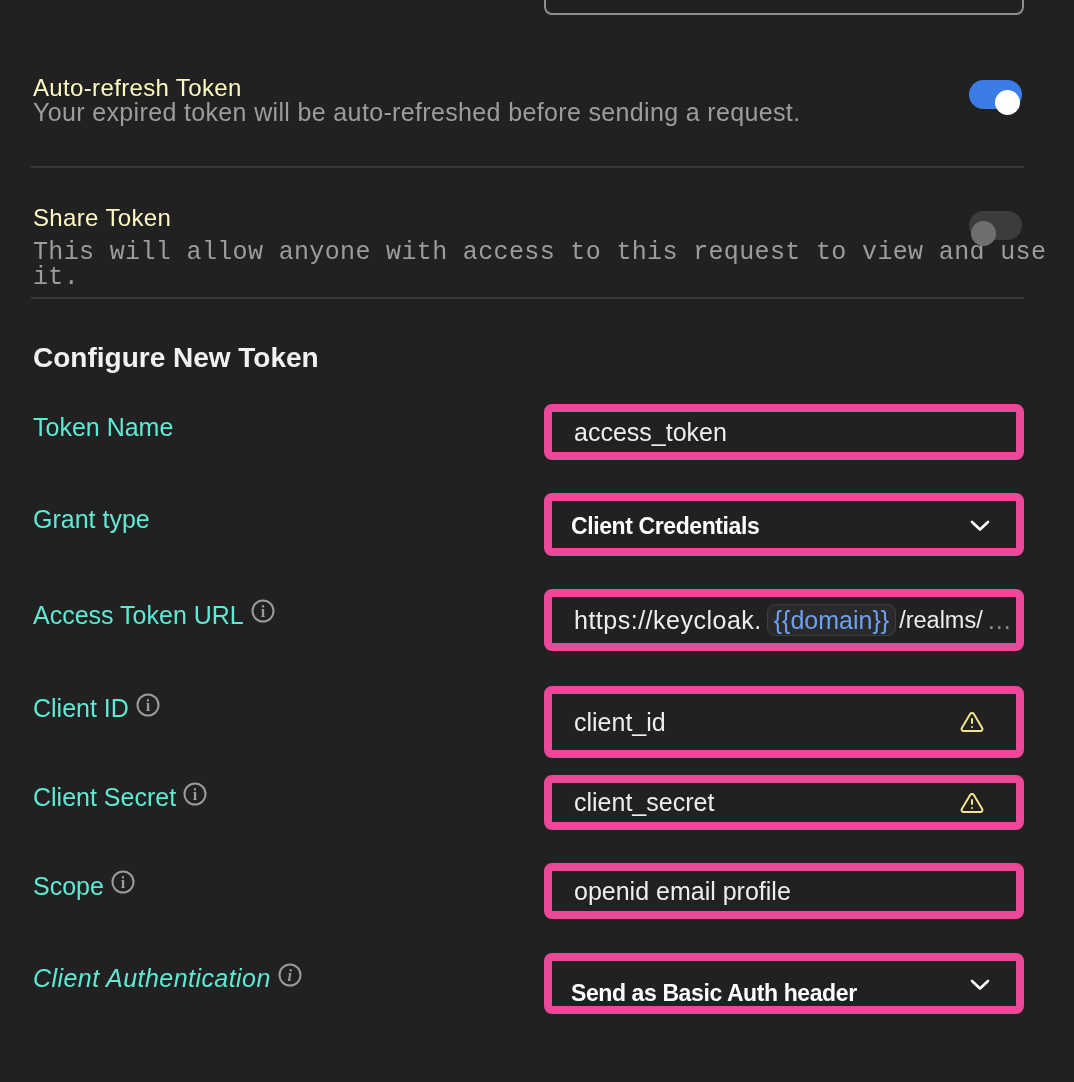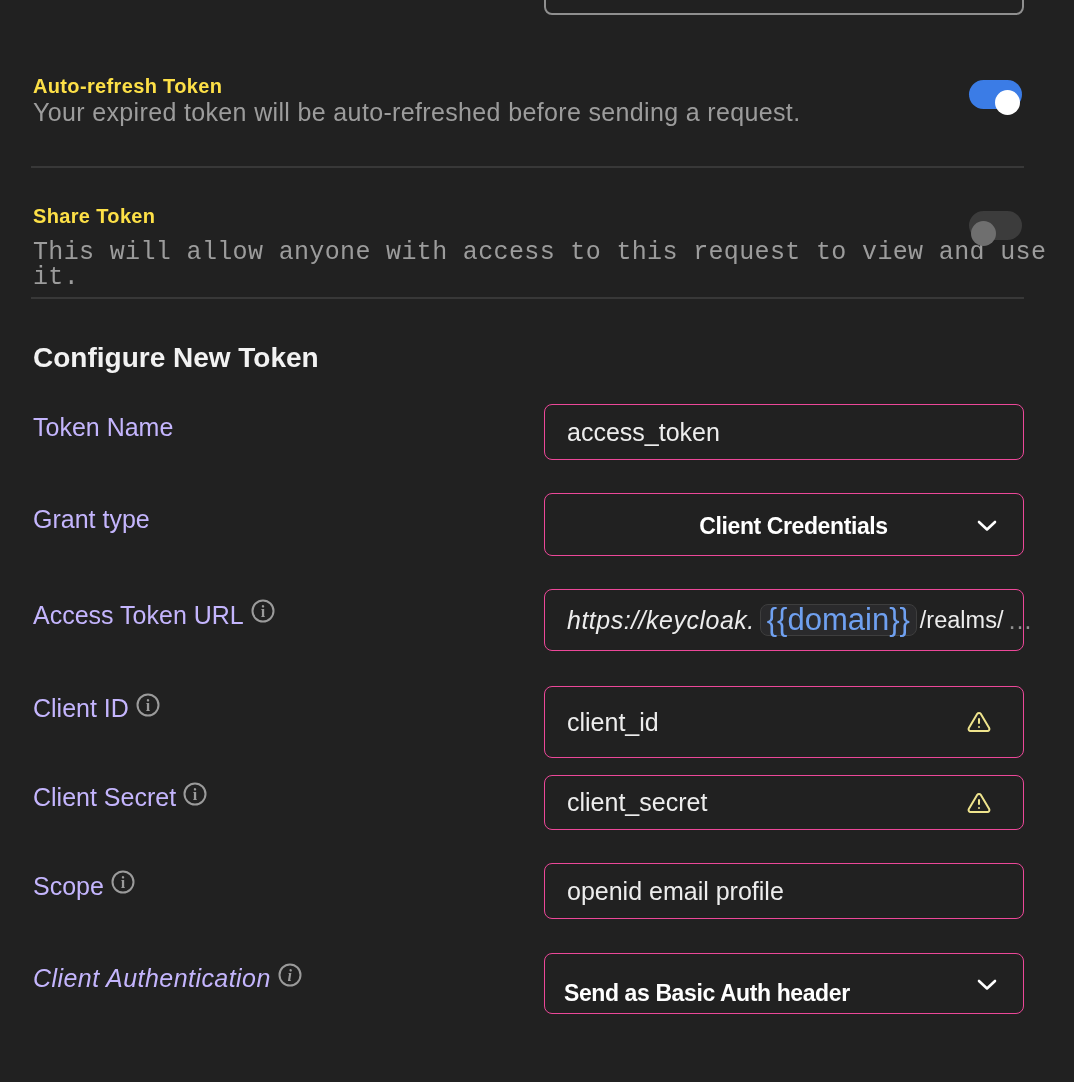--- a/index.html
+++ b/index.html
@@ -1,26 +1,26 @@
 <!DOCTYPE html>
 <html><head>
 <meta charset="utf-8">
 <style>
   * { margin:0; padding:0; box-sizing:border-box; }
   html,body { width:1074px; height:1082px; background:#212121; overflow:hidden;
     font-family:"Liberation Sans", sans-serif; position:relative; }
   .abs { position:absolute;margin-top:8px; }
-  .ctrl { position:absolute; left:544px; width:480px; border:1px solid #ec4899;
+  .ctrl { position:absolute; left:544px; width:480px; border:8px solid #ec4899;
     border-radius:8px; display:flex; align-items:center; padding-left:22px; }
   .label { position:absolute; left:33px; display:flex; align-items:center;
-    font-size:25px; color:#c4b5fd; padding-bottom:10px; }
+    font-size:25px; color:#5eead4; padding-bottom:10px; }
   .itext { font-size:25px; color:#ededed; }
   .stext { font-size:23px; font-weight:bold; letter-spacing:-0.4px; color:#ffffff; }
-  .title { position:absolute; left:33px; font-size:20px; font-weight:bold;
-    color:#fde047; line-height:1; letter-spacing:0.35px; }
+  .title { position:absolute; left:33px; font-size:24px; font-weight:normal;
+    color:#fef9c3; line-height:1; letter-spacing:0.35px; }
   .sub { position:absolute; left:33px; font-size:25px; letter-spacing:0.35px;
     color:#9c9c9c; line-height:1; }
   .divider { position:absolute; left:31px; width:993px; height:2px; background:#383838; }
   .icon-i { margin-left:7px; flex:0 0 auto; margin-bottom:8px; }
   .chev { position:absolute; right:24px; top:50%; transform:translateY(-50%); }
   .warn { position:absolute; right:32px; top:50%; transform:translateY(-50%); }
 </style>
 </head>
 <body>
 
@@ -44,36 +44,36 @@
 <div class="divider" style="top:297px;"></div>
 
 <div class="abs" style="left:33px; top:336px; font-size:28px; font-weight:bold; color:#f2f2f2; line-height:1;">Configure New Token</div>
 
 <div class="label" style="top:404px; height:56px;">Token Name</div>
 <div class="ctrl" style="top:404px; height:56px;">
     <span class="itext">access_token</span>
   </div>
 
 <div class="label" style="top:493px; height:63px;text-align:center;">Grant type</div>
-<div class="ctrl" style="top:493px; height:63px; padding-left:19px; padding-top:4px;justify-content:center;">
+<div class="ctrl" style="top:493px; height:63px; padding-left:19px; padding-top:4px;">
     <span class="stext">Client Credentials</span>
   <svg class="chev" width="24" height="24" viewBox="0 0 24 24" fill="none" stroke="#ffffff" stroke-width="2.6" stroke-linecap="round" stroke-linejoin="round">
       <polyline points="4 9 12 16.5 20 9"></polyline>
     </svg>
 </div>
 
 <div class="label" style="top:589px; height:62px;">Access Token URL
   <svg class="icon-i" width="24" height="24" viewBox="0 0 24 24">
       <circle cx="12" cy="12" r="10.5" fill="none" stroke="#9b9b9b" stroke-width="2"></circle>
       <text x="12" y="17.5" font-family="Liberation Serif" font-weight="bold" font-size="16" fill="#9b9b9b" text-anchor="middle">i</text>
     </svg>
 </div>
 <div class="ctrl" style="top:589px; height:62px; padding-left:22px;">
-  <span class="itext" style="letter-spacing:0.5px;font-style:italic;">https://keycloak.</span>
-  <span style="display:inline-flex; align-items:center; margin-left:5px; height:32px; padding:0 6px; background:#2a2a2c; border:1.5px solid #3e3e3e; border-radius:8px; font-size:31px; color:#6fa0f0;">{{domain}}</span>
+  <span class="itext" style="letter-spacing:0.5px;">https://keycloak.</span>
+  <span style="display:inline-flex; align-items:center; margin-left:5px; height:32px; padding:0 6px; background:#2a2a2c; border:1.5px solid #3e3e3e; border-radius:8px; font-size:25px; color:#6fa0f0;">{{domain}}</span>
   <span style="margin-left:3px; font-size:23.5px; color:#ededed;">/realms/</span>
   <span style="margin-left:4px; font-size:25px; color:#8f8f8f; letter-spacing:1px;">…</span>
 </div>
 
 <div class="label" style="top:686px; height:55px;">Client ID
   <svg class="icon-i" width="24" height="24" viewBox="0 0 24 24">
       <circle cx="12" cy="12" r="10.5" fill="none" stroke="#9b9b9b" stroke-width="2"></circle>
       <text x="12" y="17.5" font-family="Liberation Serif" font-weight="bold" font-size="16" fill="#9b9b9b" text-anchor="middle">i</text>
     </svg>
 </div>

